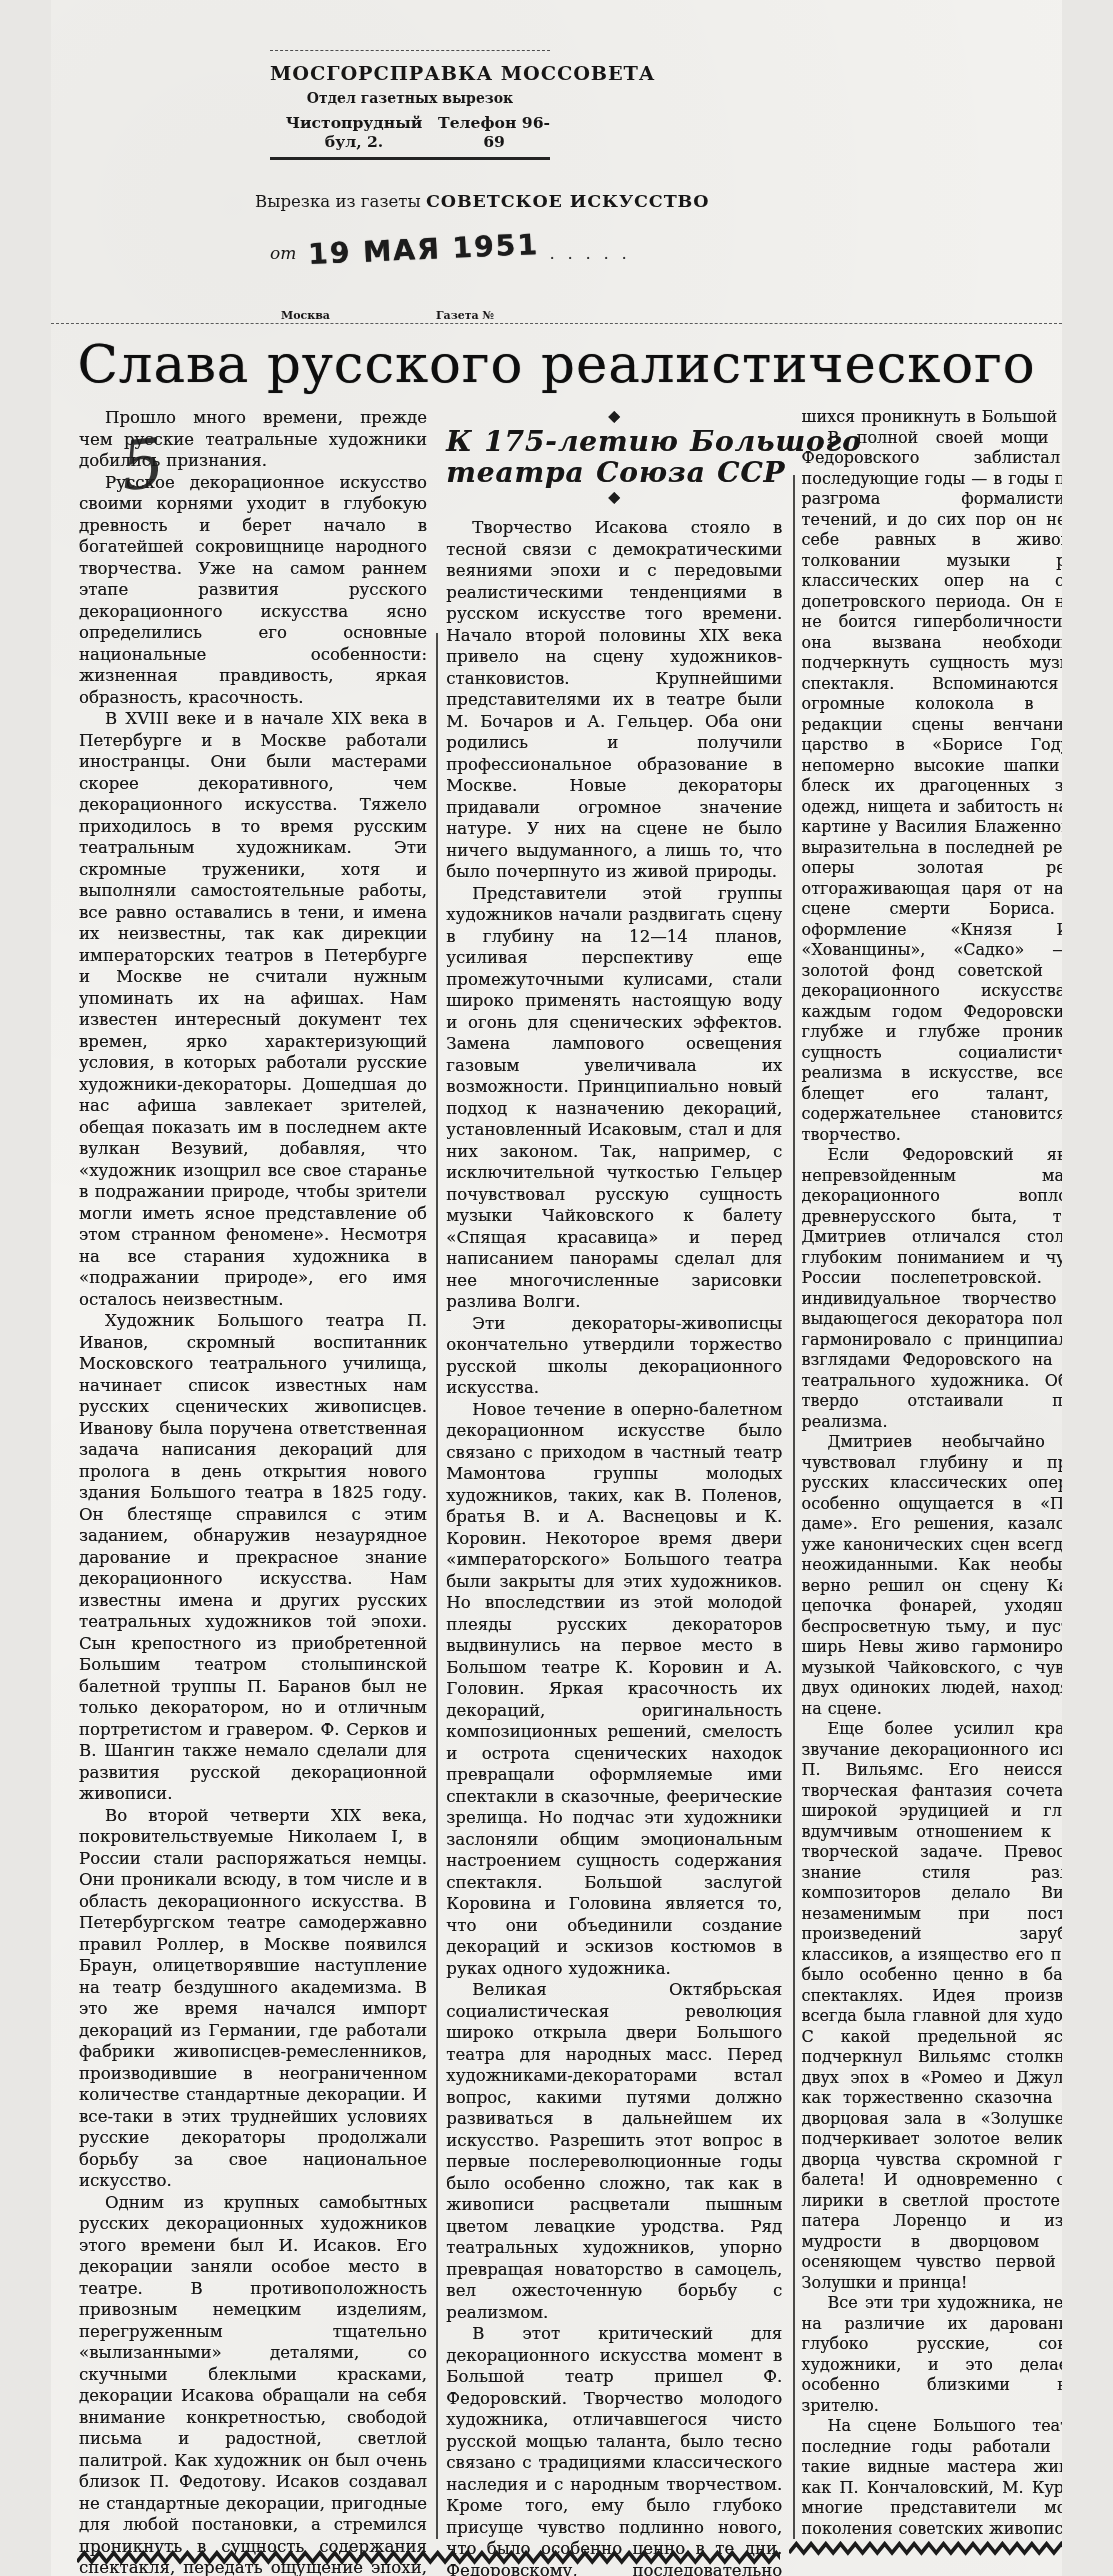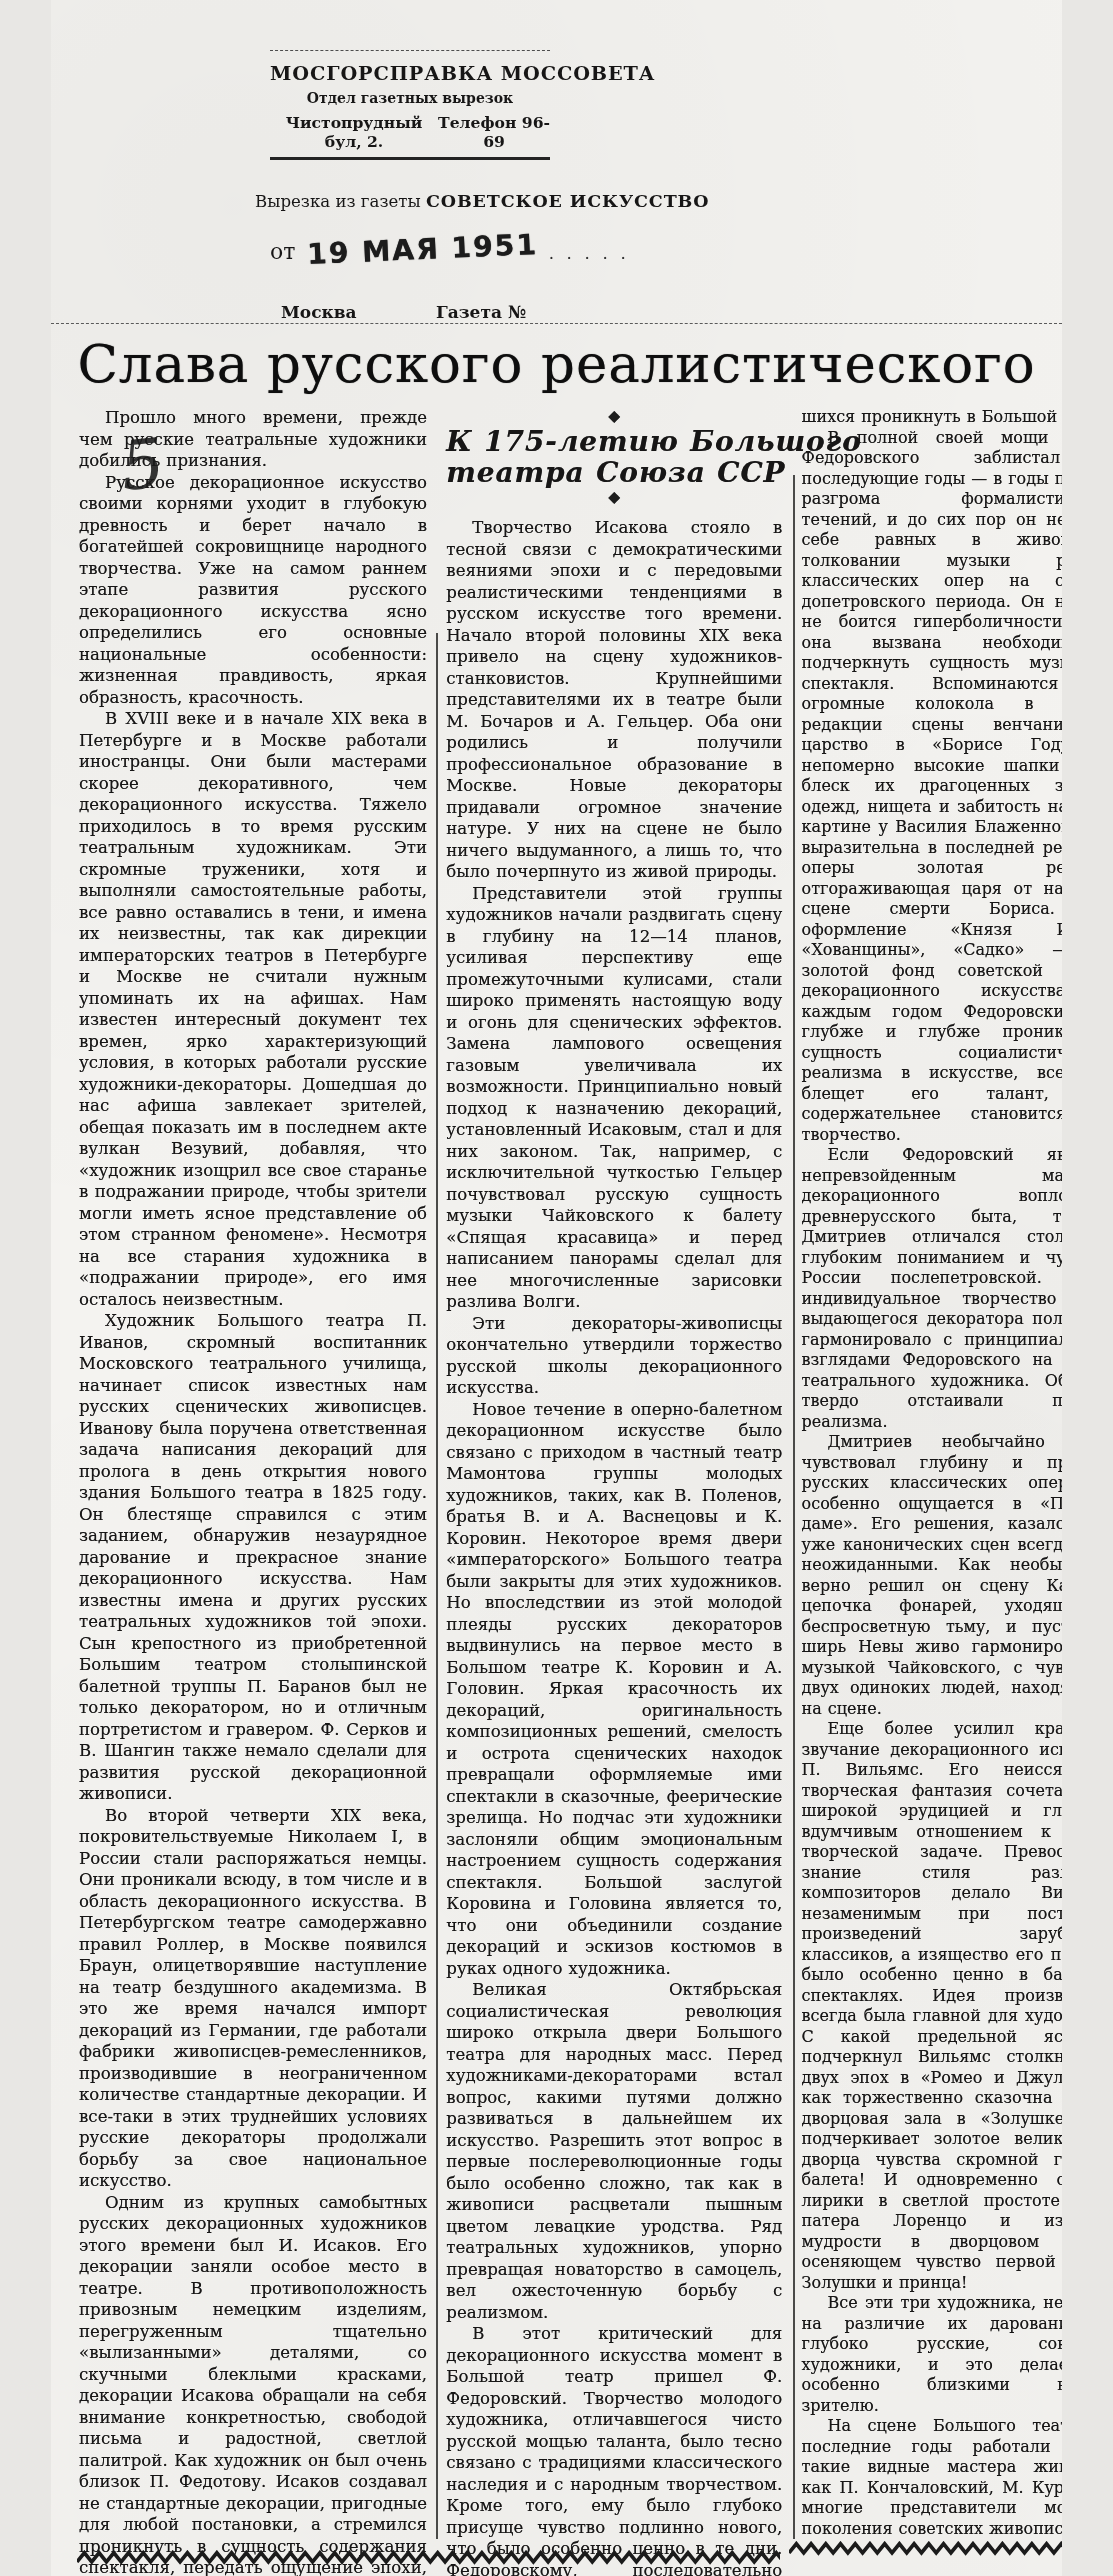--- a/index.html
+++ b/index.html
@@ -17,28 +17,28 @@
   .slip { margin:50px 0 0 219px; width:280px; text-align:center; }
   .slip-topline { border-top:1.8px dashed #4d4d4d; height:0; }
   .slip-org { margin-top:11px; font-weight:bold; font-size:19.3px; letter-spacing:0.9px; white-space:nowrap; }
   .slip-dept { margin-top:4.6px; font-weight:bold; font-size:14px; }
   .slip-addr-row { margin-top:7.4px; display:flex; justify-content:space-between; font-size:15.6px; font-weight:bold; }
   .slip-rule { margin-top:6.4px; border-bottom:3.7px solid #232323; }
   
   .clip-row { margin:31px 0 0 204px; width:309px; text-align:center; white-space:nowrap; font-size:16.6px; }
   .clip-row .paper-name { font-weight:bold; font-size:17.5px; letter-spacing:0.9px; }
   .date-row { margin:22px 0 0 219px; width:280px; text-align:center; white-space:nowrap; }
-  .date-prefix { font-size:22px; margin-right:7.4px; }
+  .date-prefix { font-size:17px; margin-right:7.4px;font-style:italic; }
   .date-stamp {
     display:inline-block; font-family:"DejaVu Sans", sans-serif; font-weight:bold;
     font-size:28.5px; letter-spacing:1.8px; transform:rotate(-2.5deg);
     color:#1c1c1c; text-shadow:0 0 0.9px #333;
   }
   .date-dots { font-size:16.6px; letter-spacing:3.7px; margin-left:5.5px; color:#2a2a2a; }
-  .city-row { position:relative; margin-top:31px; height:26px; border-bottom:1.8px dashed #5a5a5a; font-size:17px; font-weight:bold; }
+  .city-row { position:relative; margin-top:31px; height:26px; border-bottom:1.8px dashed #5a5a5a; font-size:11px; font-weight:bold; }
   .city-name { position:absolute; left:230px; bottom:1.8px; }
   .issue-label { position:absolute; left:385px; bottom:1.8px; }
   
   .headline { margin-top:12px; text-align:center; font-weight:normal; line-height:1.06; font-size:53px; letter-spacing:0.9px; color:#0e0e0e; text-shadow:0 0 0.9px rgba(20,20,20,.65); }
   .handwritten-five {
     position:absolute; left:70px; top:425px; font-size:68px; font-style:italic;
     transform:rotate(-6deg); color:rgba(25,25,25,.88); font-weight:normal;
   }
   
   .columns {

